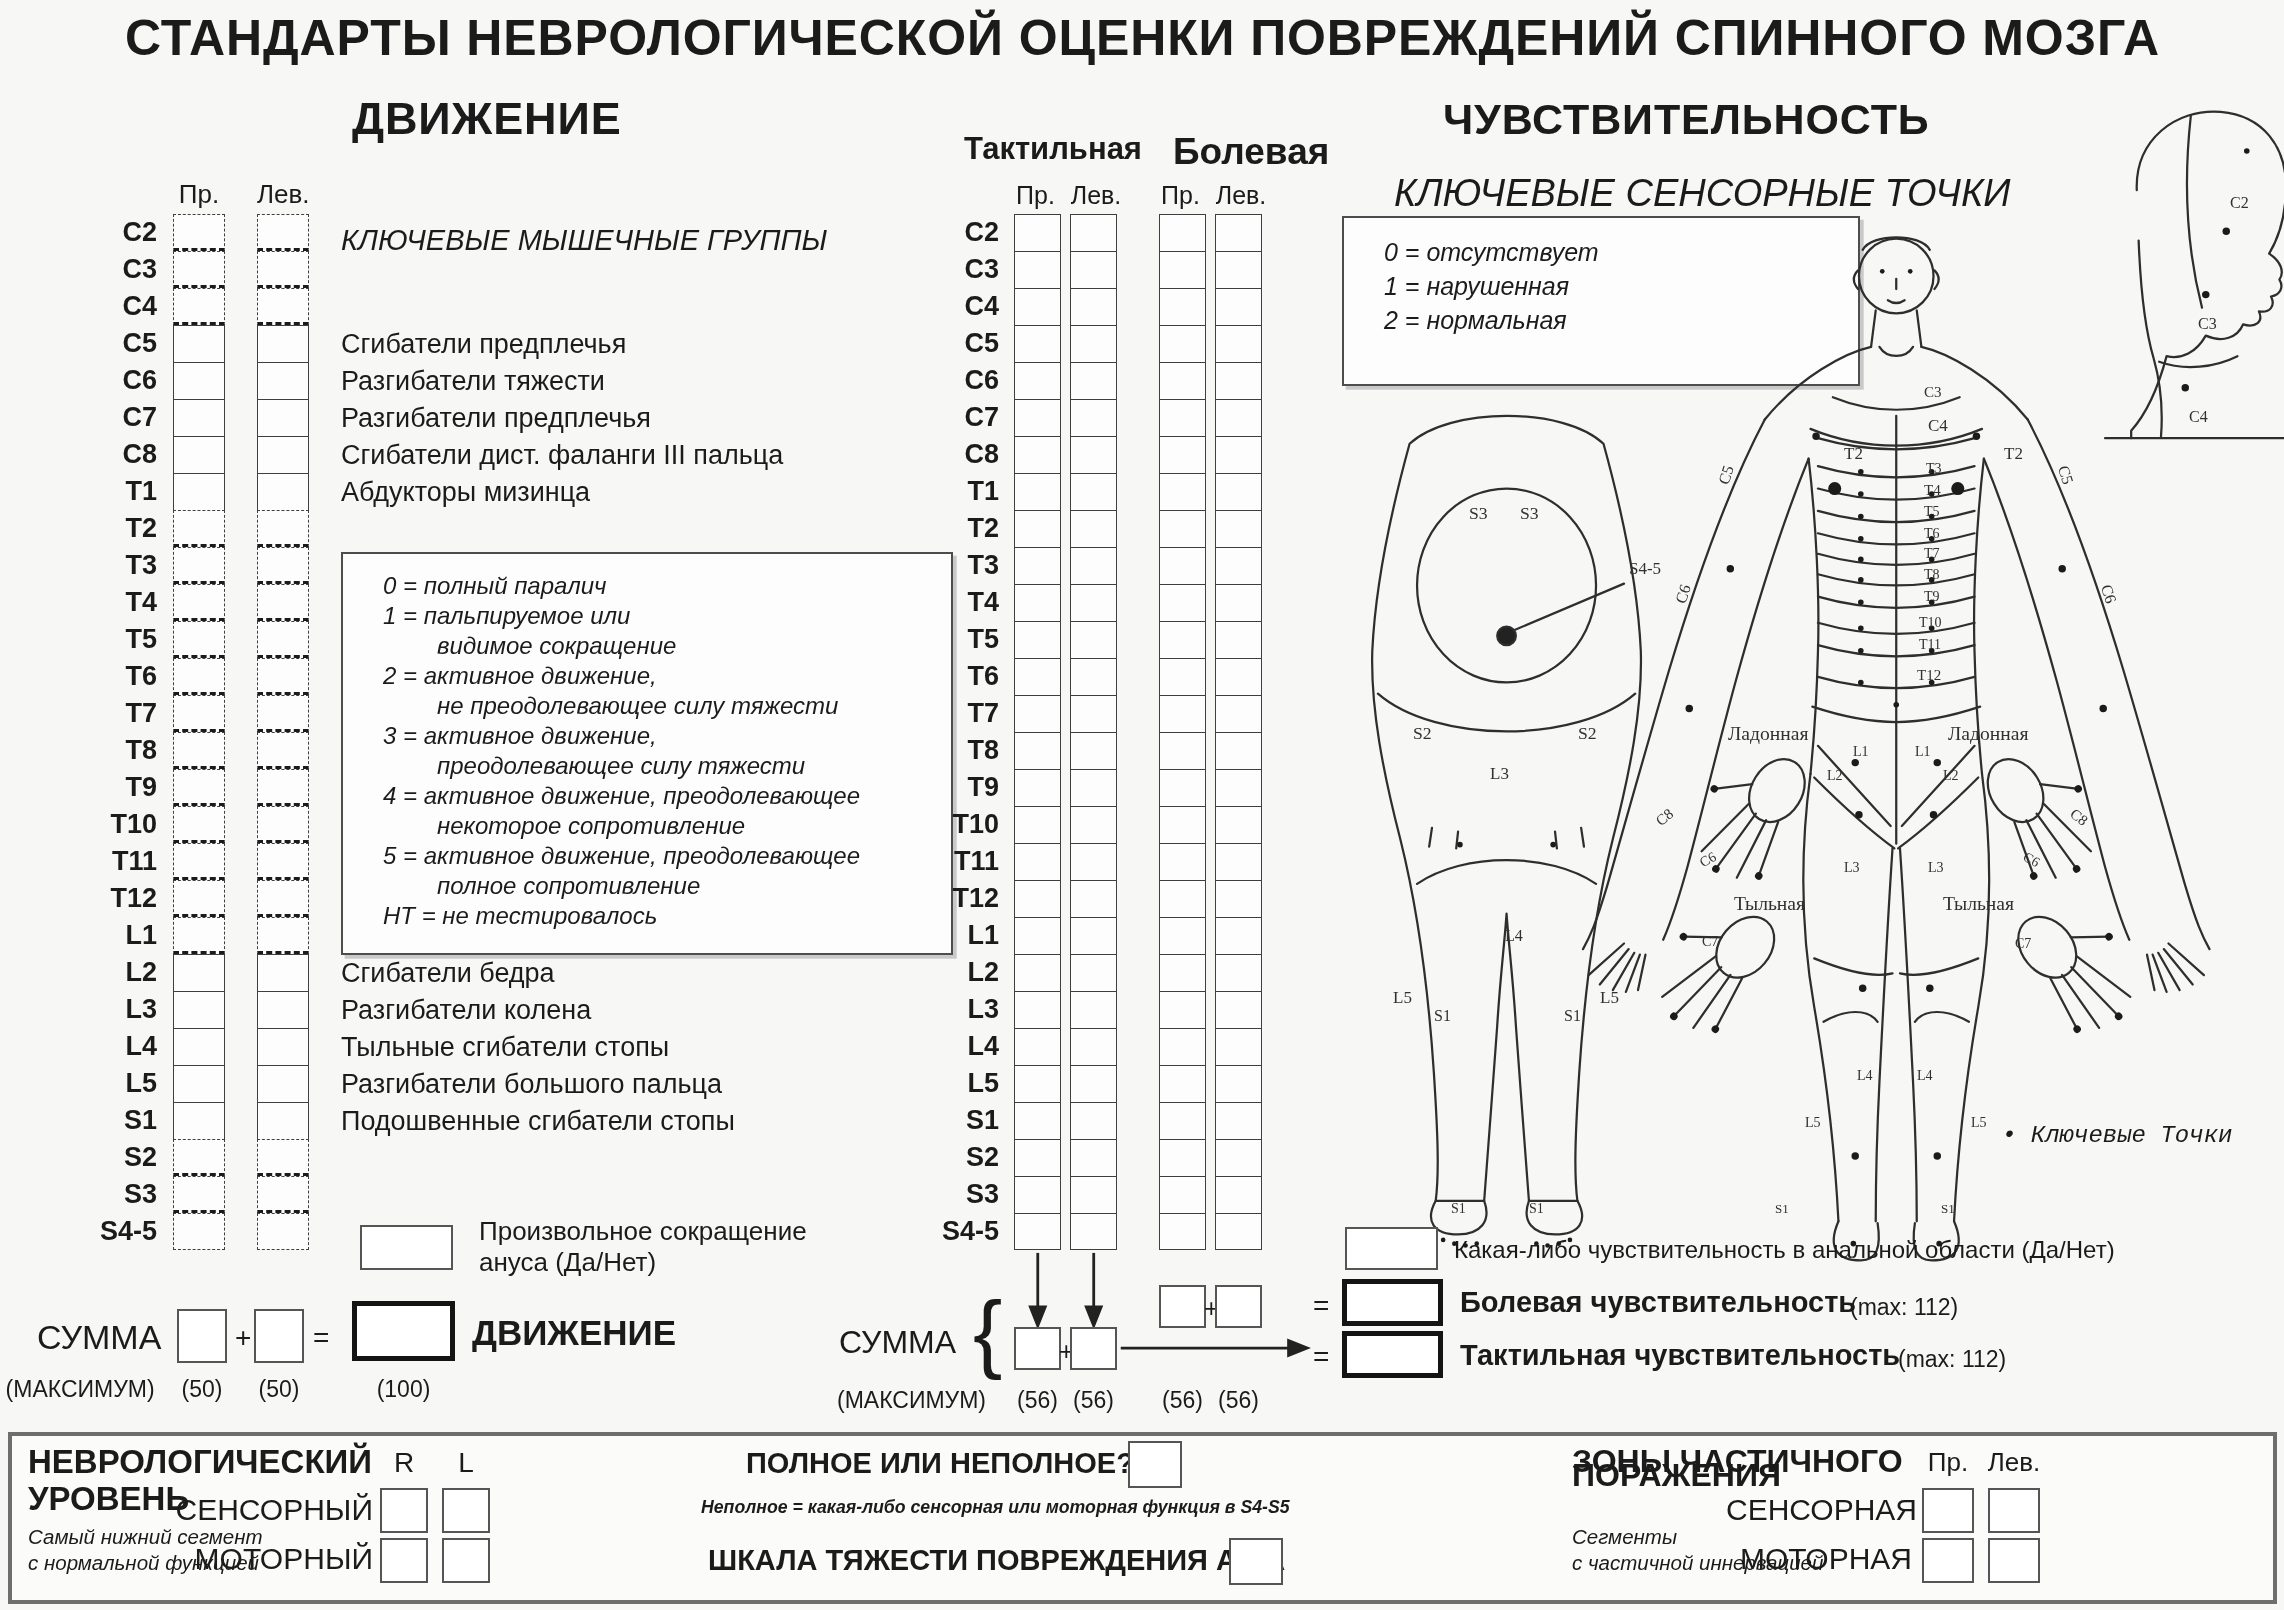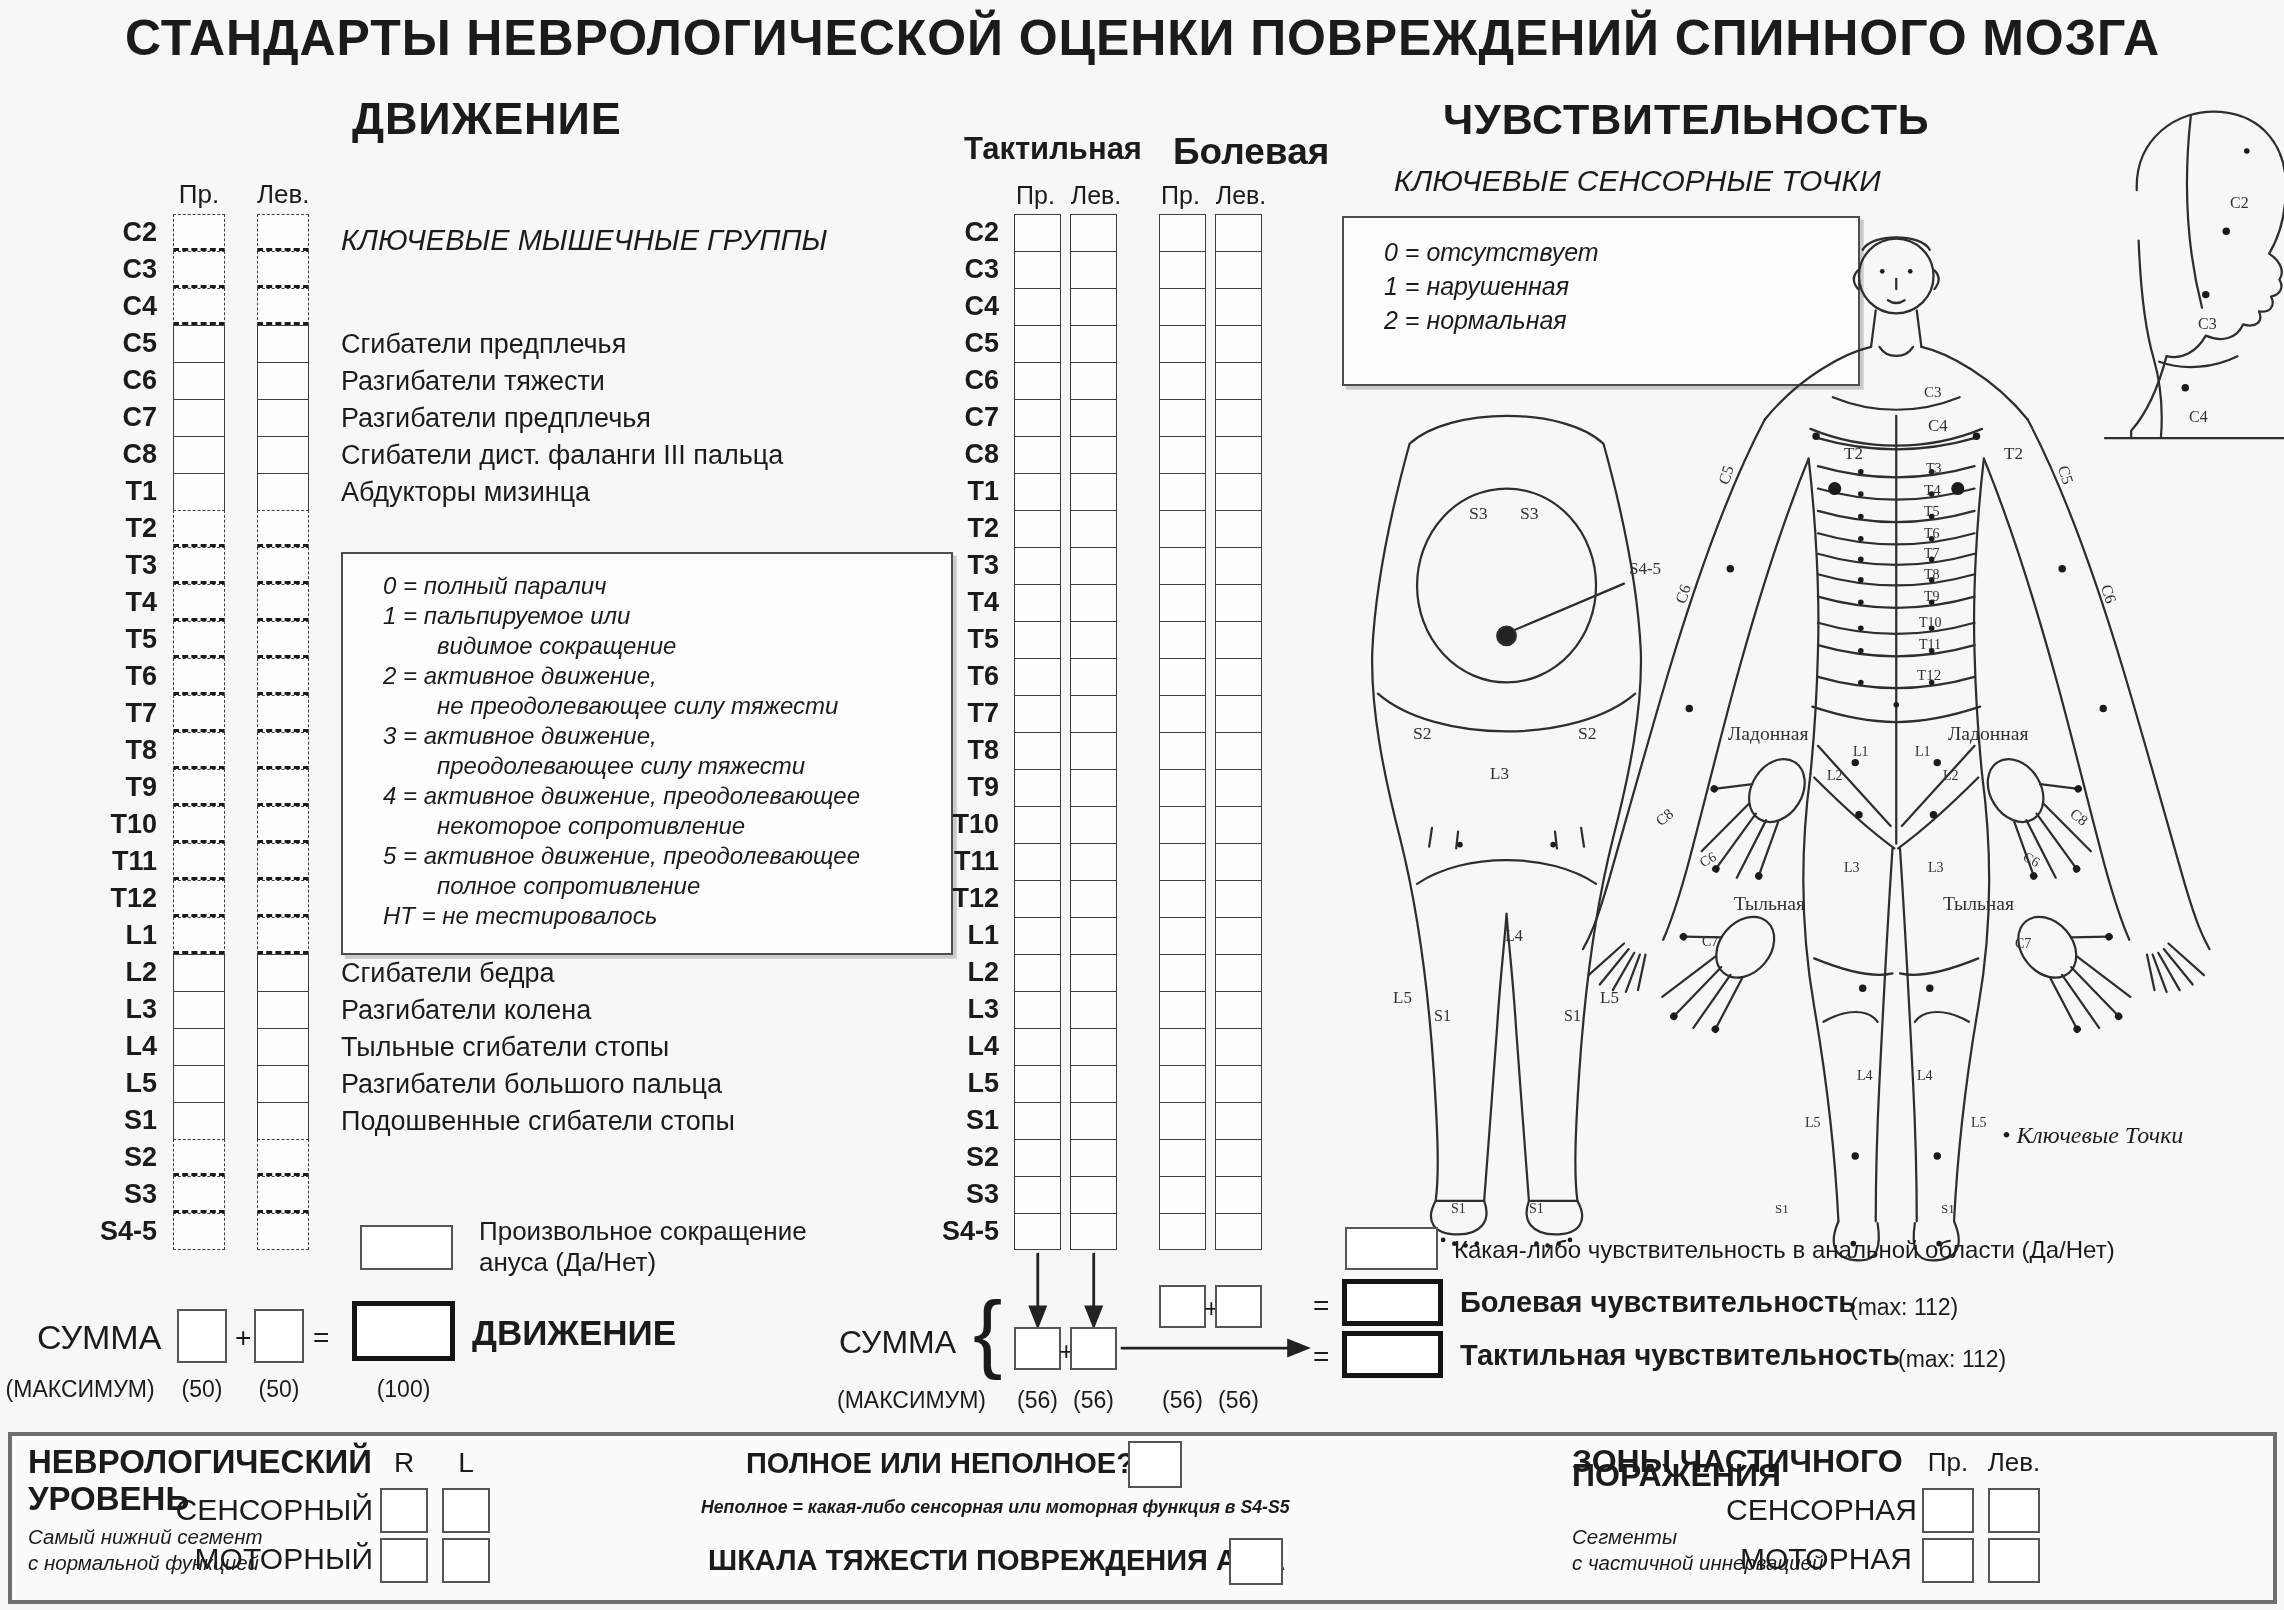--- a/index.html
+++ b/index.html
@@ -100,21 +100,21 @@
   <div class="fbox" style="left:1215px;top:1285px;width:47px;height:43px"></div>
   <div class="sym" style="left:1313px;top:1290px">=</div>
   <div class="sym" style="left:1313px;top:1341px">=</div>
   <div class="small" style="left:837px;top:1387px">(МАКСИМУМ)</div>
   <div class="small ctr" style="left:1014px;top:1387px;width:47px">(56)</div>
   <div class="small ctr" style="left:1070px;top:1387px;width:47px">(56)</div>
   <div class="small ctr" style="left:1159px;top:1387px;width:47px">(56)</div>
   <div class="small ctr" style="left:1215px;top:1387px;width:47px">(56)</div>
 
   <div class="abs h2" style="left:1443px;top:95px;font-size:43px">ЧУВСТВИТЕЛЬНОСТЬ</div>
-  <div class="abs it" style="left:1394px;top:164px;font-size:30px">КЛЮЧЕВЫЕ СЕНСОРНЫЕ ТОЧКИ</div>
+  <div class="abs it" style="left:1394px;top:172px;font-size:38px">КЛЮЧЕВЫЕ СЕНСОРНЫЕ ТОЧКИ</div>
   <div class="legend-box" id="sensory-legend" style="left:1342px;top:216px;width:518px;height:170px">
       <div class="legline">0 = отсутствует</div>
       <div class="legline">1 = нарушенная</div>
       <div class="legline">2 = нормальная</div>
     </div>
 
   <svg class="abs" id="figures-svg" style="left:0;top:0" width="2285" height="1611" viewBox="0 0 2451 1728">
     <defs>
       <g id="hand">
         <ellipse cx="0" cy="0" rx="27" ry="36"></ellipse>
@@ -255,21 +255,21 @@
   <div class="abs" style="left:1454px;top:1236px;font-size:24px;white-space:nowrap">Какая-либо чувствительность в анальной области (Да/Нет)</div>
 
   <div class="fbox thick" style="left:1342px;top:1279px;width:101px;height:47px"></div>
   <div class="abs b" style="left:1460px;top:1286px;font-size:29px;white-space:nowrap">Болевая чувствительность</div>
   <div class="small" style="left:1850px;top:1294px">(max: 112)</div>
 
   <div class="fbox thick" style="left:1342px;top:1331px;width:101px;height:47px"></div>
   <div class="abs b" style="left:1460px;top:1339px;font-size:29px;white-space:nowrap">Тактильная чувствительность</div>
   <div class="small" style="left:1898px;top:1346px">(max: 112)</div>
 
-  <div class="abs it" style="left:2002px;top:1122px;font-size:24px;font-family:Liberation Serif, serif">• Ключевые Точки</div>
+  <div class="abs it" style="left:2002px;top:1122px;font-size:24px;font-family:Liberation Mono, monospace">• Ключевые Точки</div>
 
   <div class="abs" style="left:7.5px;top:1432px;width:2269px;height:172px;border:4.7px solid #6e6e6e;background:#fbfbfa;box-sizing:border-box"></div>
 
   <div class="abs b" style="left:28px;top:1443px;font-size:33px">НЕВРОЛОГИЧЕСКИЙ</div>
   <div class="abs b" style="left:28px;top:1480px;font-size:33px">УРОВЕНЬ</div>
   <div class="abs it" style="left:28px;top:1525px;font-size:20.5px">Самый нижний сегмент</div>
   <div class="abs it" style="left:28px;top:1551px;font-size:20.5px">с нормальной функцией</div>
   <div class="abs ctr" style="left:380px;top:1447px;width:48px;font-size:28px">R</div>
   <div class="abs ctr" style="left:442px;top:1447px;width:48px;font-size:28px">L</div>
   <div class="abs rt" style="left:140px;top:1493px;width:233px;font-size:30px">СЕНСОРНЫЙ</div>

